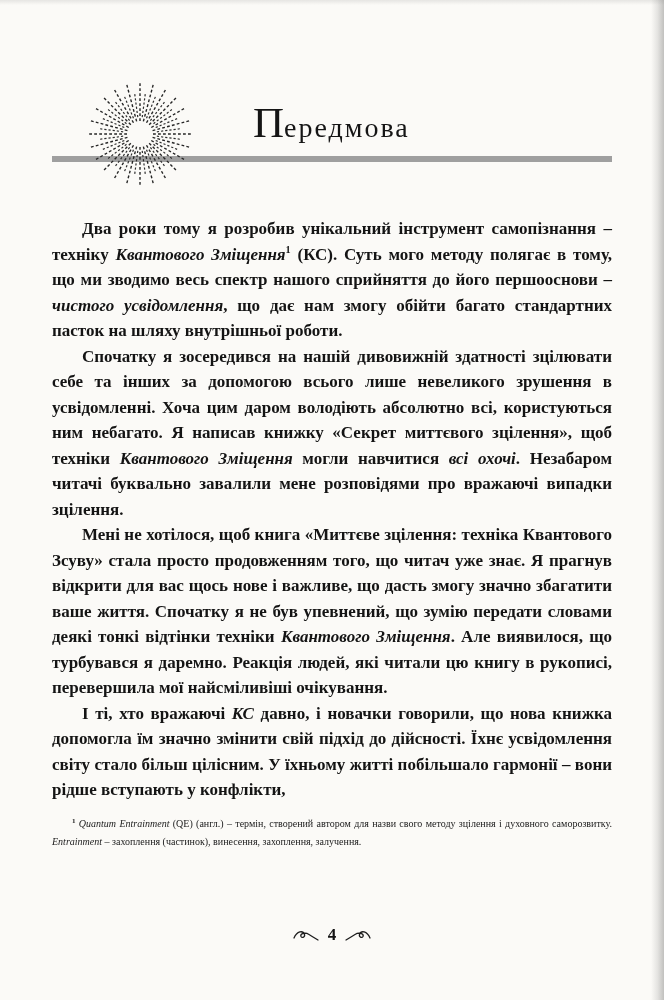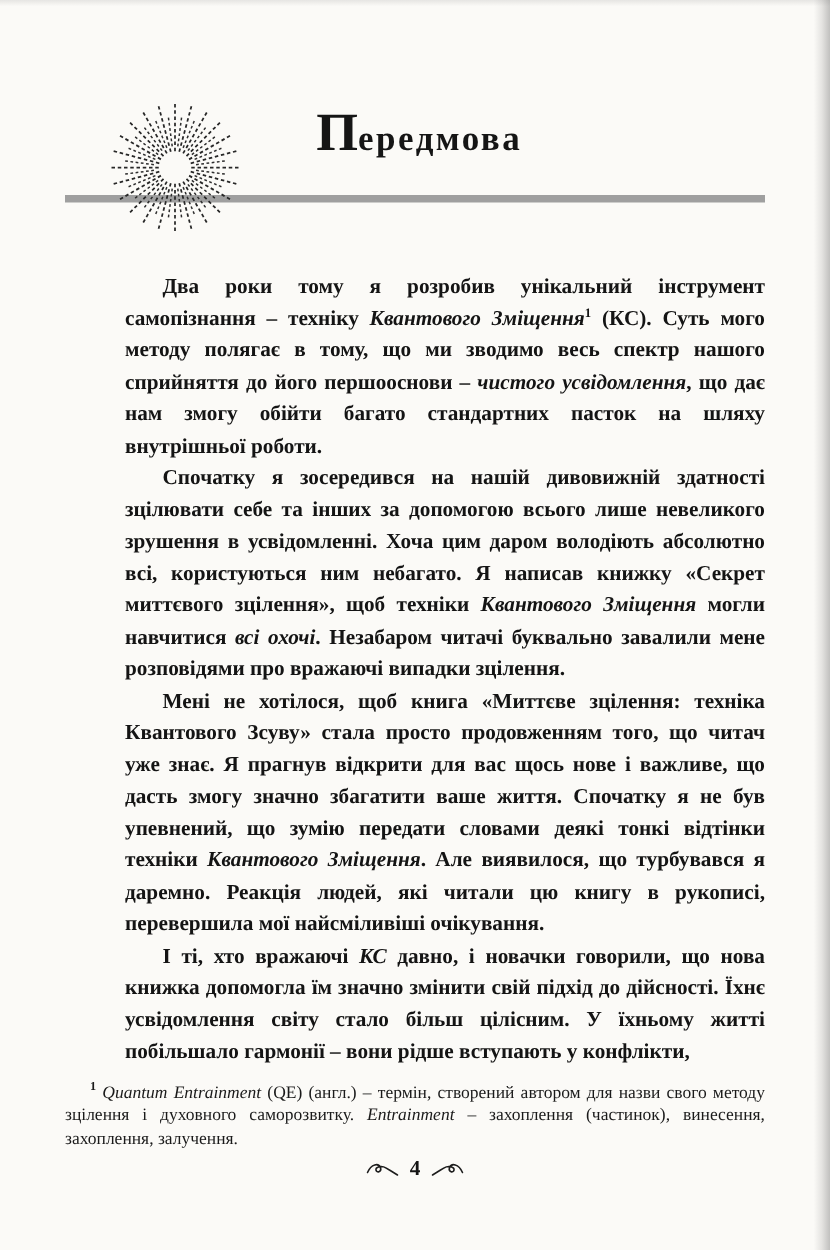--- a/index.html
+++ b/index.html
@@ -19,35 +19,35 @@
     position:absolute; top:0; left:0; width:100%; height:5px;
     background:linear-gradient(to bottom, rgba(120,120,120,0.16), rgba(120,120,120,0));
   }
   .header { position:absolute; top:0; left:0; width:100%; height:212px; }
   .rule {
     position:absolute; top:156px; left:52px; right:52px; height:6px;
     background:#9f9f9f;
   }
   .ornament { position:absolute; left:82px; top:76px; width:116px; height:116px; }
   .title {
-    position:absolute; left:253px; top:85px;
-    font-weight:bold; line-height:1; white-space:nowrap; color:#151515;
+    position:absolute; left:253px; top:101px;
+    font-weight:normal; line-height:1; white-space:nowrap; color:#151515;
   }
   .title .initial { font-size:43px; }
   .title .title-rest { font-size:28px; letter-spacing:2px; }
   .body-text {
     position:absolute; top:216px; left:52px; right:52px;
     font-size:17px; line-height:25.5px; font-weight:bold; color:#141414;
   }
-  .para { text-align:justify; text-indent:30px;margin-left:48px; }
+  .para { text-align:justify; text-indent:30px; }
   .para .it, .footnote .it { font-style:italic; }
   .para sup { font-size:0.6em; line-height:0; }
   .footnote {
     margin-top:12px;
-    font-weight:normal; font-size:14px; line-height:18.5px;
+    font-weight:normal; font-size:10px; line-height:18.5px;
     text-align:justify; text-indent:20px; color:#1a1a1a;
   }
   .footnote sup { font-weight:bold; font-size:0.7em; line-height:0; }
   .footer {
     position:absolute; bottom:55px; left:0; width:100%;
     display:flex; justify-content:center; align-items:center; gap:9px;
   }
   .page-number { font-size:17px; font-weight:bold; }
   .fleuron { display:inline-flex; }
   .fleuron.mirrored svg { transform:scaleX(-1); }

